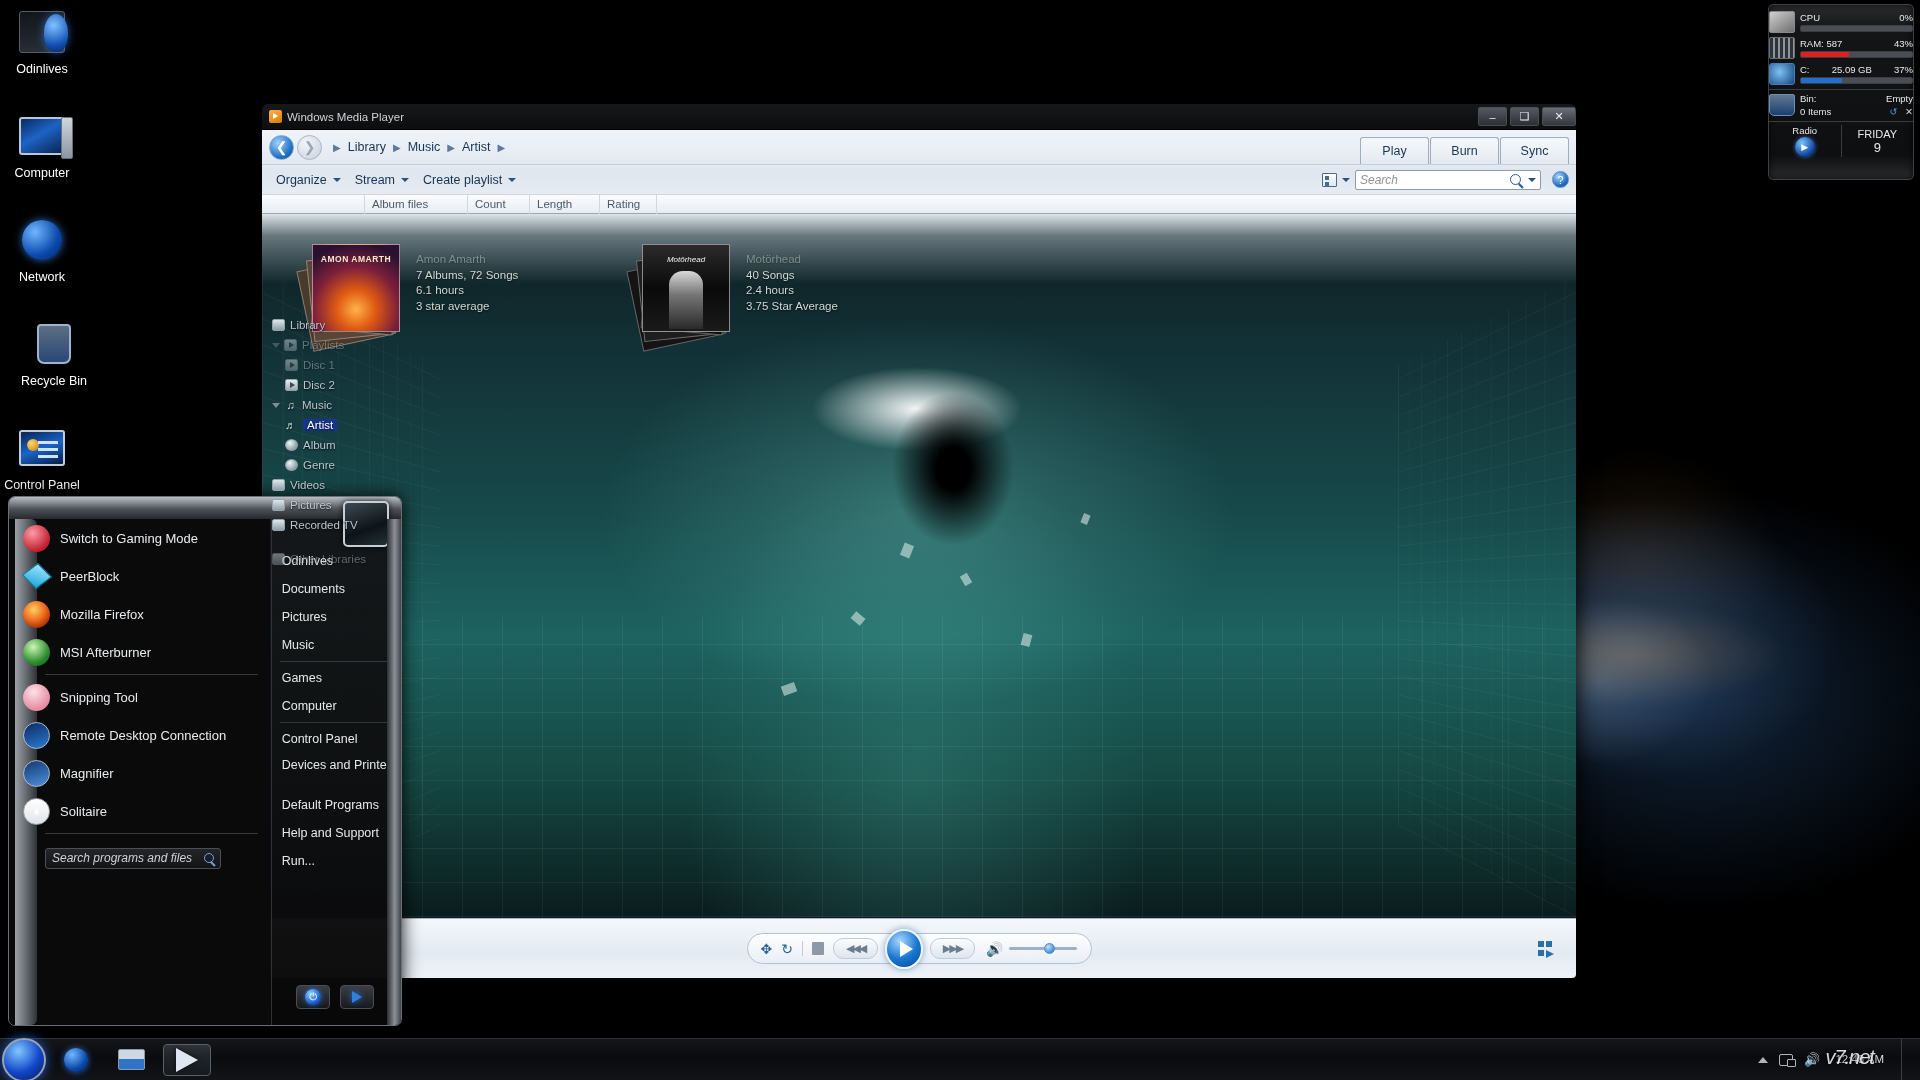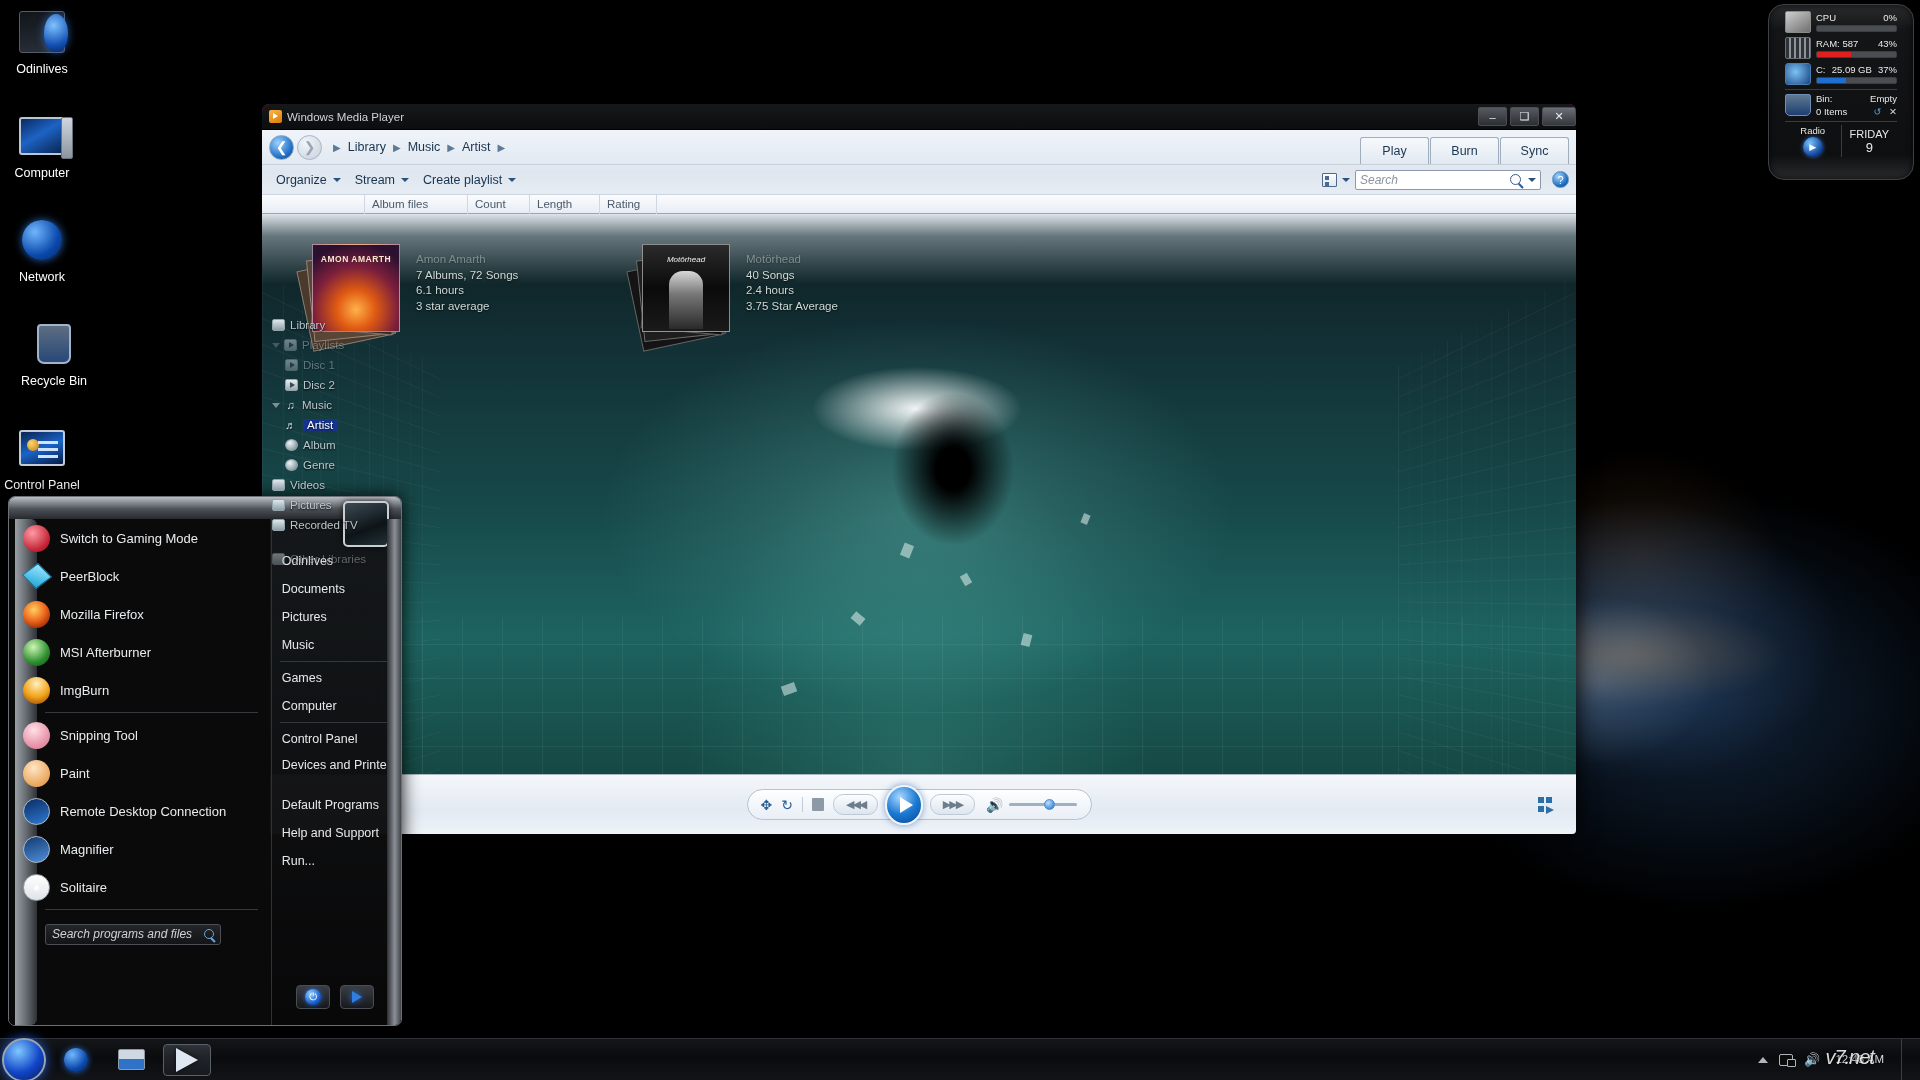--- a/index.html
+++ b/index.html
@@ -67,23 +67,23 @@
     background:linear-gradient(170deg,#11151b,#2a3039);
     border:1px solid #555c66;border-radius:3px;
   }
   .ic-odin:after{content:'';position:absolute;right:-4px;top:2px;width:24px;height:38px;border-radius:50% 50% 45% 45%;
     background:radial-gradient(circle at 40% 30%,#7fc2ff,#1350b4 65%,#07265e);box-shadow:0 0 8px rgba(60,140,255,.6);}
 
   
   #gadget{
     position:absolute; left:1768px; top:4px; width:146px; height:176px;
     background:linear-gradient(180deg,#2a2c2e,#141517 14%, #0e0f11 86%, #2a2c2e);
-    border:1px solid #3d4045; border-radius:16px;
+    border:1px solid #3d4045; border-radius:5px;
     box-shadow:0 0 6px rgba(0,0,0,.8) inset;
-    color:#e8e8e8; font-size:9.5px; padding:6px 16px 4px;
+    color:#e8e8e8; font-size:9.5px; padding:6px 0 4px;
   }
   .g-row{ display:flex; align-items:center; gap:5px; margin-bottom:4px; }
   .g-ico{ width:26px;height:22px;flex:0 0 26px;border-radius:2px; }
   .g-cpu{background:linear-gradient(145deg,#cfcfcf,#6f6f6f);border:1px solid #8a8a8a;}
   .g-ram{background:repeating-linear-gradient(90deg,#2f3338 0 3px,#8d949c 3px 5px);border:1px solid #6a7079;}
   .g-hdd{background:radial-gradient(circle at 40% 40%,#7ec2f5,#16437e);border:1px solid #4a7cb5;border-radius:3px;}
   .g-bin{background:linear-gradient(180deg,rgba(150,190,230,.6),rgba(30,70,130,.85));border:1px solid #6f8fb5;border-radius:2px 2px 5px 5px;}
   .g-body{flex:1;min-width:0;}
   .g-label{display:flex;justify-content:space-between;white-space:nowrap;}
   .g-bar{height:7px;margin-top:2px;background:#4a4d52;border-radius:2px;overflow:hidden;border:1px solid #3a3d42;}
@@ -93,23 +93,23 @@
   .g-foot .half{flex:1;text-align:center;}
   .g-foot .half.l{border-right:1px solid #3a3d40;}
   .g-radio{width:20px;height:20px;border-radius:50%;margin:1px auto 0;
     background:radial-gradient(circle at 35% 30%,#79c3ff,#0b3f96 70%);box-shadow:0 0 4px rgba(60,140,255,.7);
     display:flex;align-items:center;justify-content:center;color:#fff;font-size:9px;}
   .g-date{font-size:11px;line-height:13px;}
   .g-date b{display:block;font-size:13px;font-weight:normal;}
 
   
   #wmp{
-    position:absolute; left:262px; top:104px; width:1314px; height:730px;
+    position:absolute; left:262px; top:104px; width:1314px; height:874px;
     border-radius:7px 7px 4px 4px;
-    background:#be185d;
+    background:#0f172a;
     box-shadow:0 0 22px rgba(0,0,0,.95);
     overflow:hidden;
   }
   #wmp-titlebar{
     height:26px; background:linear-gradient(180deg,#17181a,#0c0d0f);
     display:flex;align-items:center; padding-left:7px; color:#cfd2d6; font-size:11.5px;
     border-bottom:1px solid #000;
   }
   .wmp-tb-icon{width:13px;height:13px;margin-right:5px;border-radius:2px;
     background:linear-gradient(150deg,#ffb44b,#d97b06);position:relative;}
@@ -658,34 +658,26 @@
         <span>PeerBlock</span>
       </div>
       <div class="sm-item">
         <span class="pico pi-firefox"></span>
         <span>Mozilla Firefox</span>
       </div>
       <div class="sm-item">
         <span class="pico pi-msi"></span>
         <span>MSI Afterburner</span>
       </div>
-      <div class="sm-item">
-        <span class="pico pi-imgburn"></span>
-        <span>ImgBurn</span>
-      </div>
 
       <div class="sm-sep"></div>
 
       <div class="sm-item">
         <span class="pico pi-snip"></span>
         <span>Snipping Tool</span>
-      </div>
-      <div class="sm-item">
-        <span class="pico pi-paint"></span>
-        <span>Paint</span>
       </div>
       <div class="sm-item">
         <span class="pico pi-rdp"></span>
         <span>Remote Desktop Connection</span>
       </div>
       <div class="sm-item">
         <span class="pico pi-mag"></span>
         <span>Magnifier</span>
       </div>
       <div class="sm-item">

